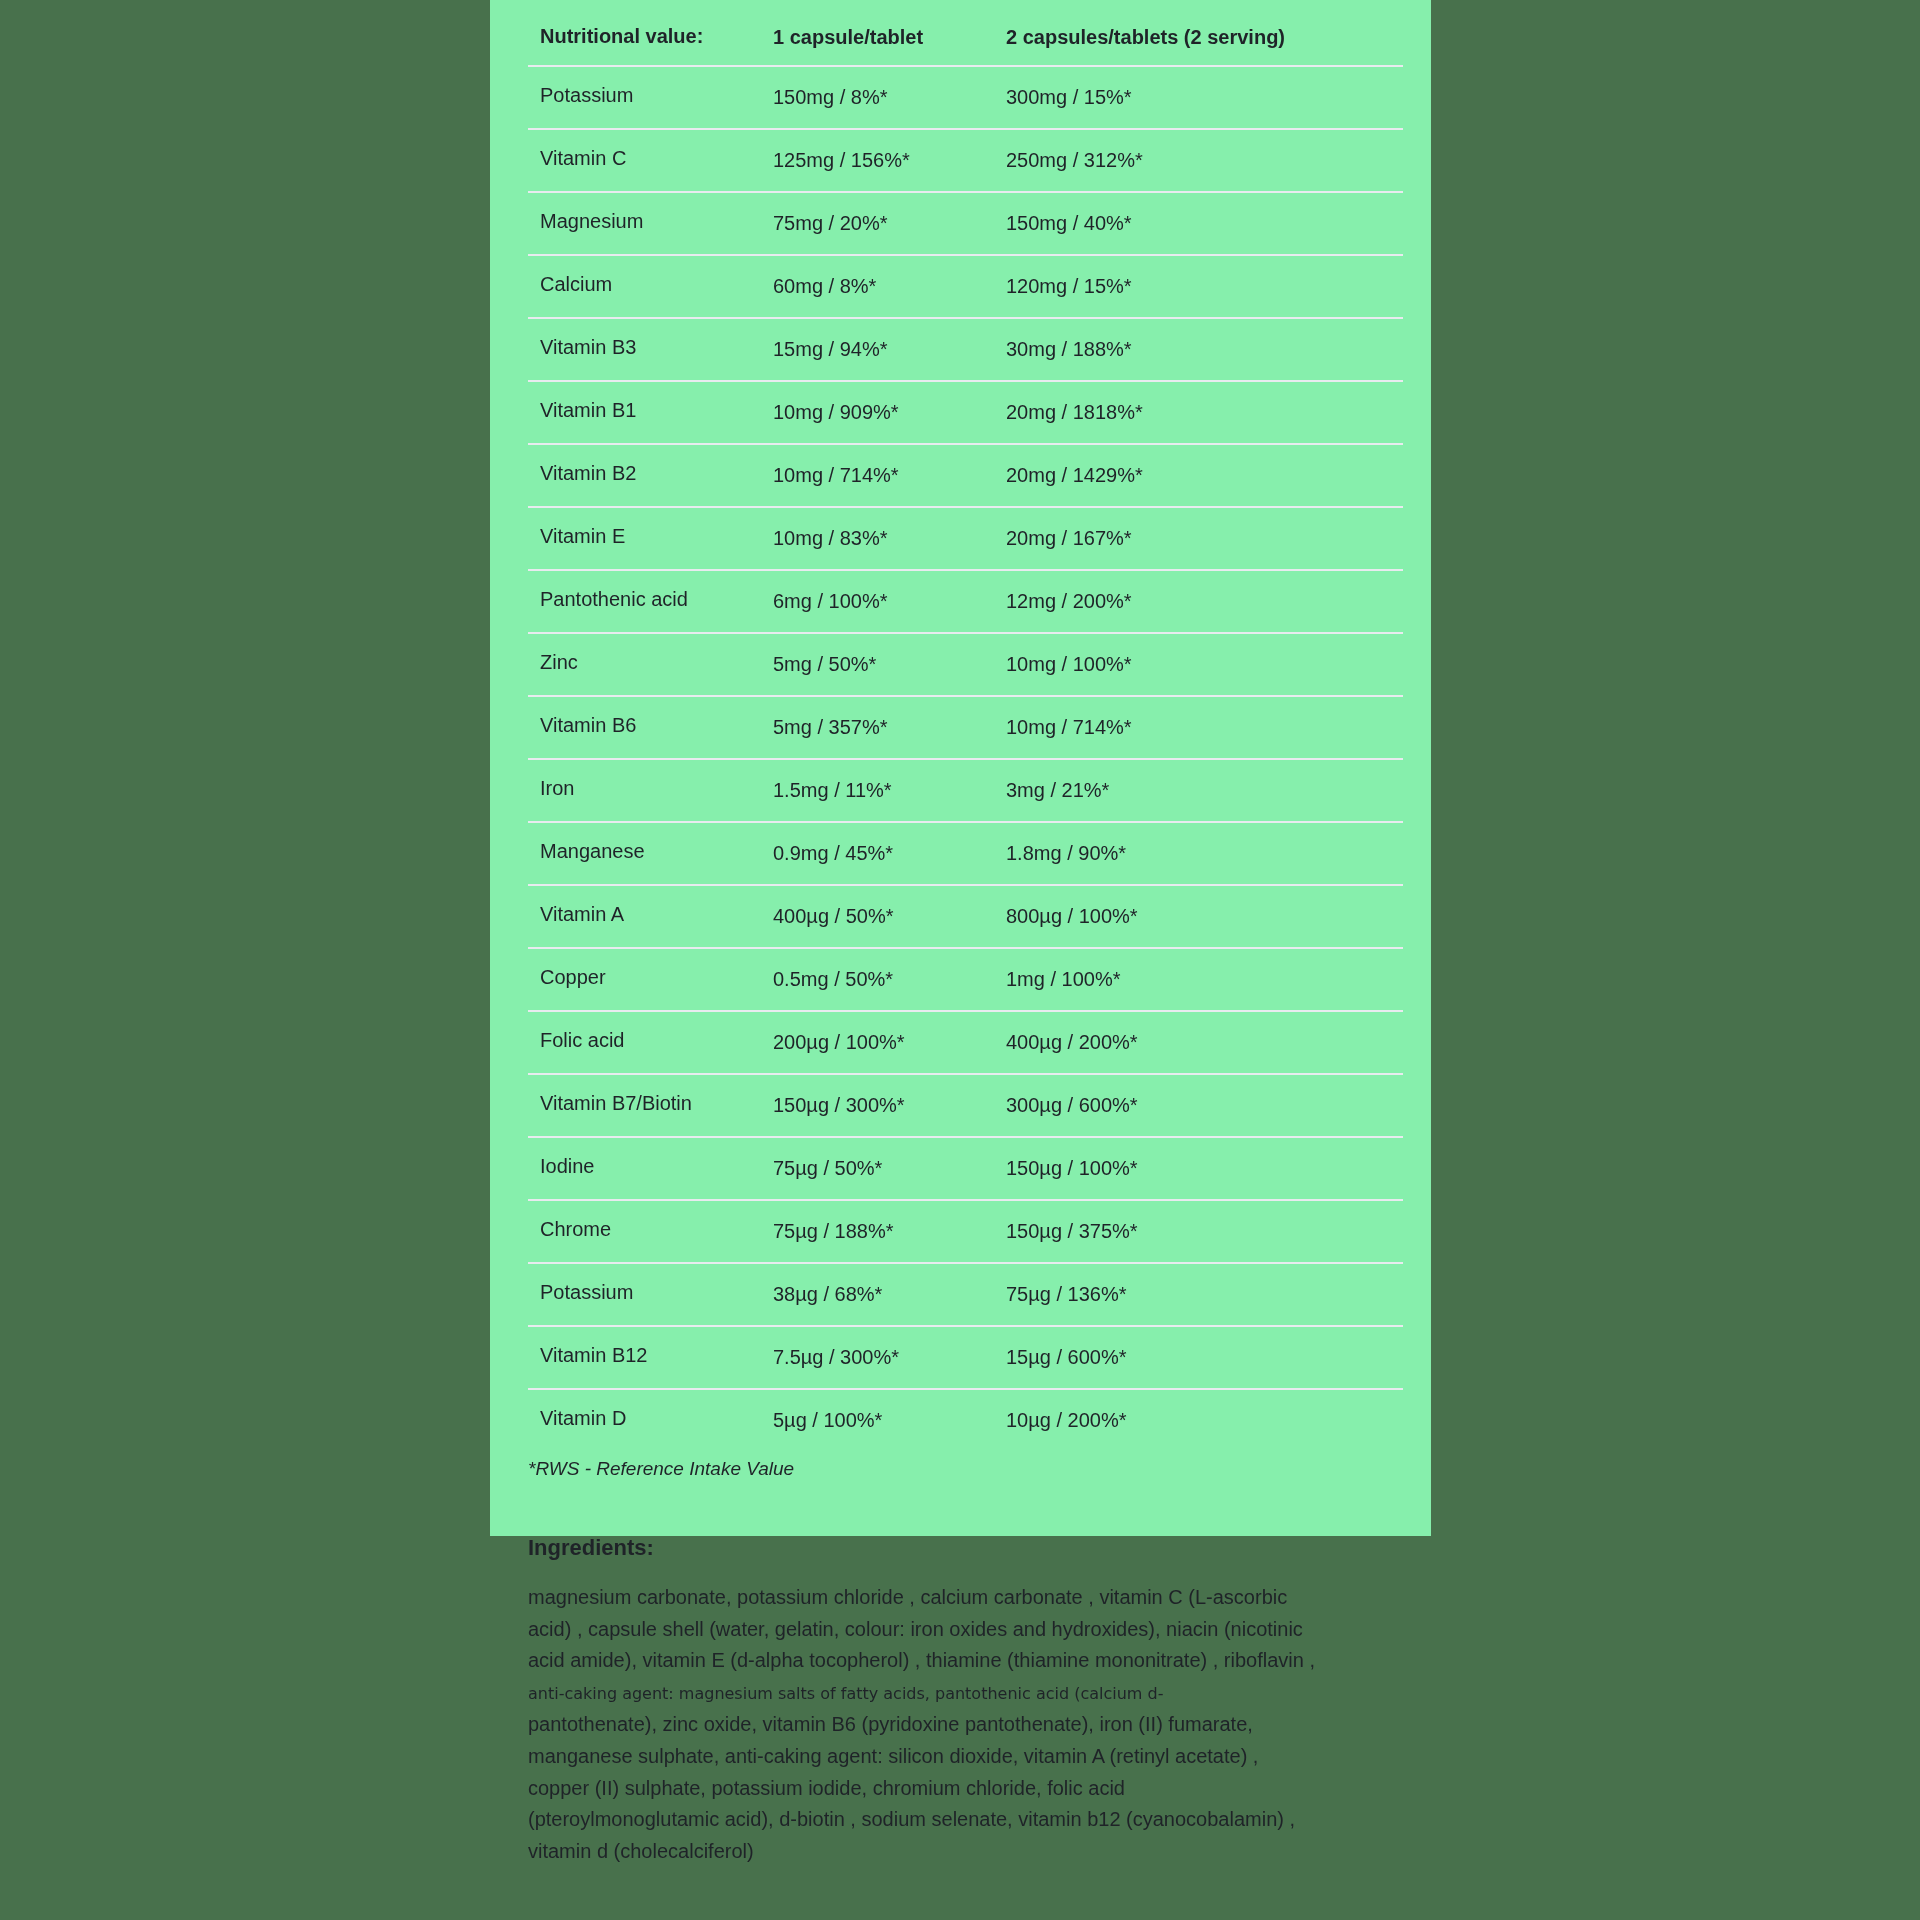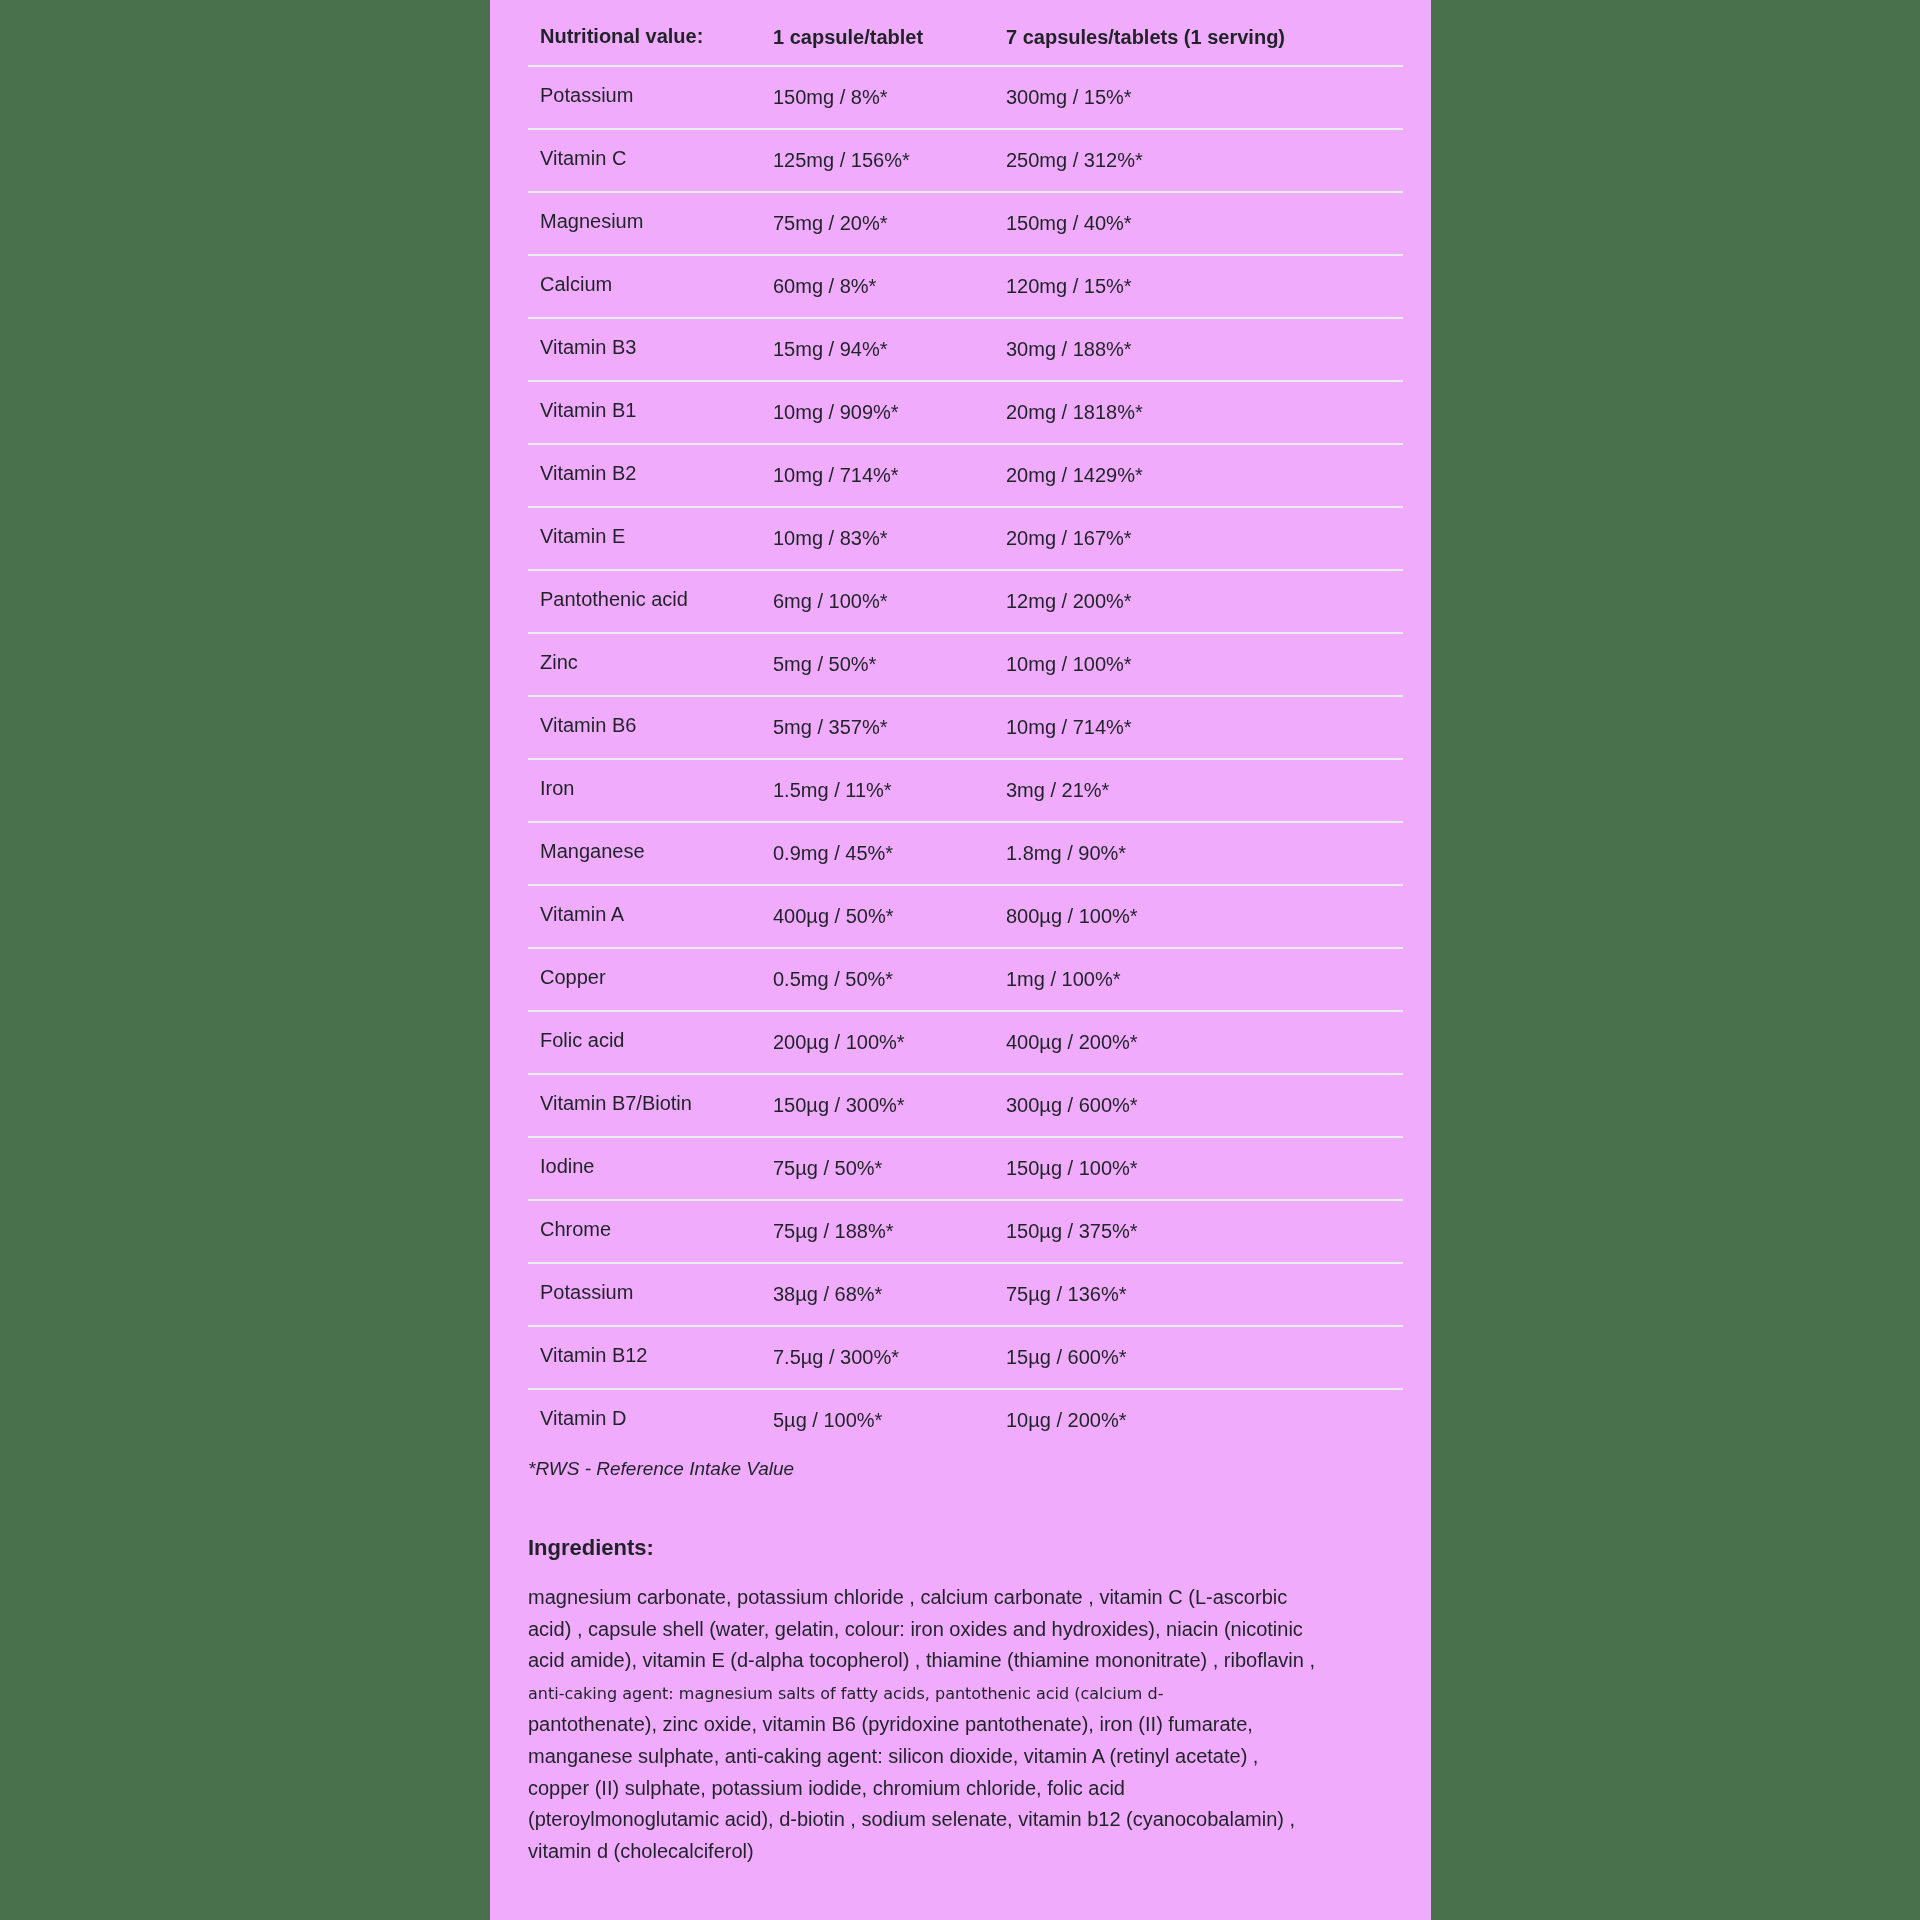--- a/index.html
+++ b/index.html
@@ -1,18 +1,18 @@
 <!DOCTYPE html>
 <html><head>
 <meta charset="utf-8">
 <style>
   html, body { margin:0; padding:0; }
   body { width:1920px; height:1920px; background:#48714c; position:relative; overflow:hidden;
          font-family:"Liberation Sans", sans-serif; color:#1f2328; }
-  .panel { position:absolute; left:490px; top:0; width:941px; height:1920px; background:#f0abfc; }
+  .panel { position:absolute; left:490px; top:0; width:941px; height:1536px; background:#86efac; }
   .table { position:absolute; left:38px; top:0; width:875px; }
   .row { display:flex; align-items:center; height:61px; border-bottom:2px solid #e8ebef; box-sizing:content-box; }
   .row.head { height:65px; font-weight:bold; }
   .row.last { border-bottom:none;justify-content:center; }
   .cell { font-size:20px; white-space:nowrap; }
   .c1 { width:245px; padding-left:12px; box-sizing:border-box; margin-top:-4px; }
   .c2 { width:233px; }
   .c3 { flex:1; }
   .head .cell { margin-top:10px; }
   .head .c1 { margin-top:8px; }
@@ -22,21 +22,21 @@
   .ing-text span.odd { font-family:"DejaVu Sans", sans-serif; font-size:16px; }
 </style>
 </head>
 <body>
 
 <div class="panel">
   <div class="table">
     <div class="row head">
       <div class="cell c1">Nutritional value:</div>
       <div class="cell c2">1 capsule/tablet</div>
-      <div class="cell c3">7 capsules/tablets (1 serving)</div>
+      <div class="cell c3">2 capsules/tablets (2 serving)</div>
     </div>
     <div id="rows">
         <div class="row">
           <div class="cell c1">Potassium</div>
           <div class="cell c2">150mg / 8%*</div>
           <div class="cell c3">300mg / 15%*</div>
         </div>
         <div class="row">
           <div class="cell c1">Vitamin C</div>
           <div class="cell c2">125mg / 156%*</div>

